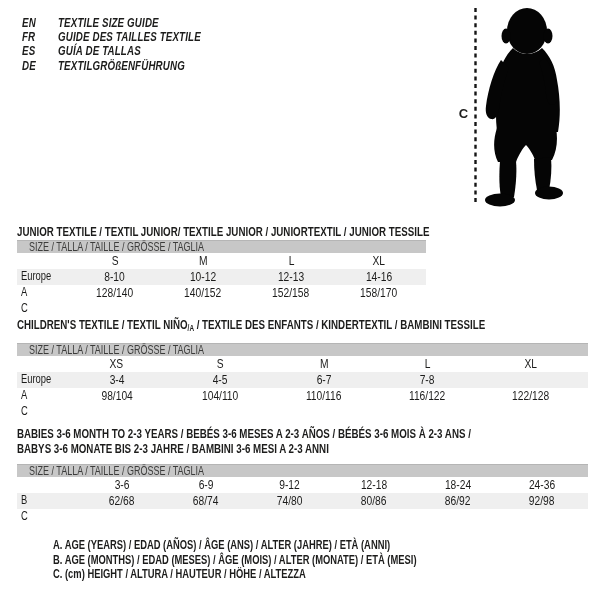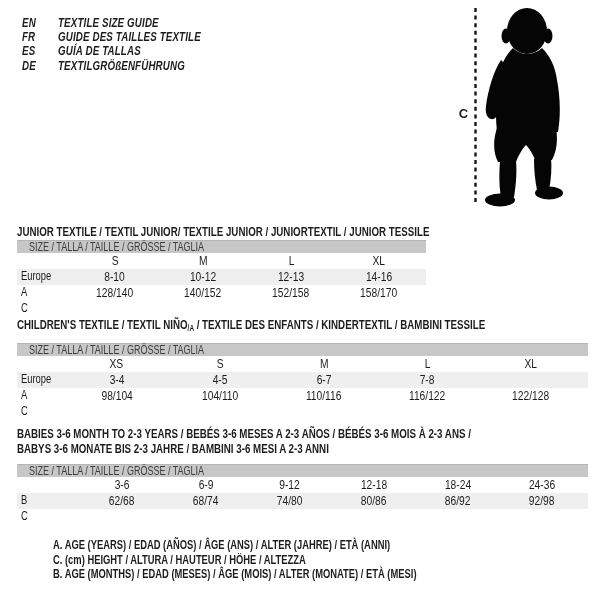--- a/index.html
+++ b/index.html
@@ -186,15 +186,15 @@
         <span class="cell"><span class="condc">74/80</span></span>
         <span class="cell"><span class="condc">80/86</span></span>
         <span class="cell"><span class="condc">86/92</span></span>
         <span class="cell"><span class="condc">92/98</span></span>
       </div>
     </div>
 </div>
 
 <div class="abs notes">
   <div class="note-line"><span class="cond">A. AGE (YEARS) / EDAD (AÑOS) / ÂGE (ANS) / ALTER (JAHRE) / ETÀ (ANNI)</span></div>
+  <div class="note-line"><span class="cond">B. AGE (MONTHS) / EDAD (MESES) / ÂGE (MOIS) / ALTER (MONATE) / ETÀ (MESI)</span></div>
   <div class="note-line"><span class="cond">C. (cm) HEIGHT / ALTURA / HAUTEUR / HÖHE / ALTEZZA</span></div>
-  <div class="note-line"><span class="cond">B. AGE (MONTHS) / EDAD (MESES) / ÂGE (MOIS) / ALTER (MONATE) / ETÀ (MESI)</span></div>
 </div>
 
 </body></html>

